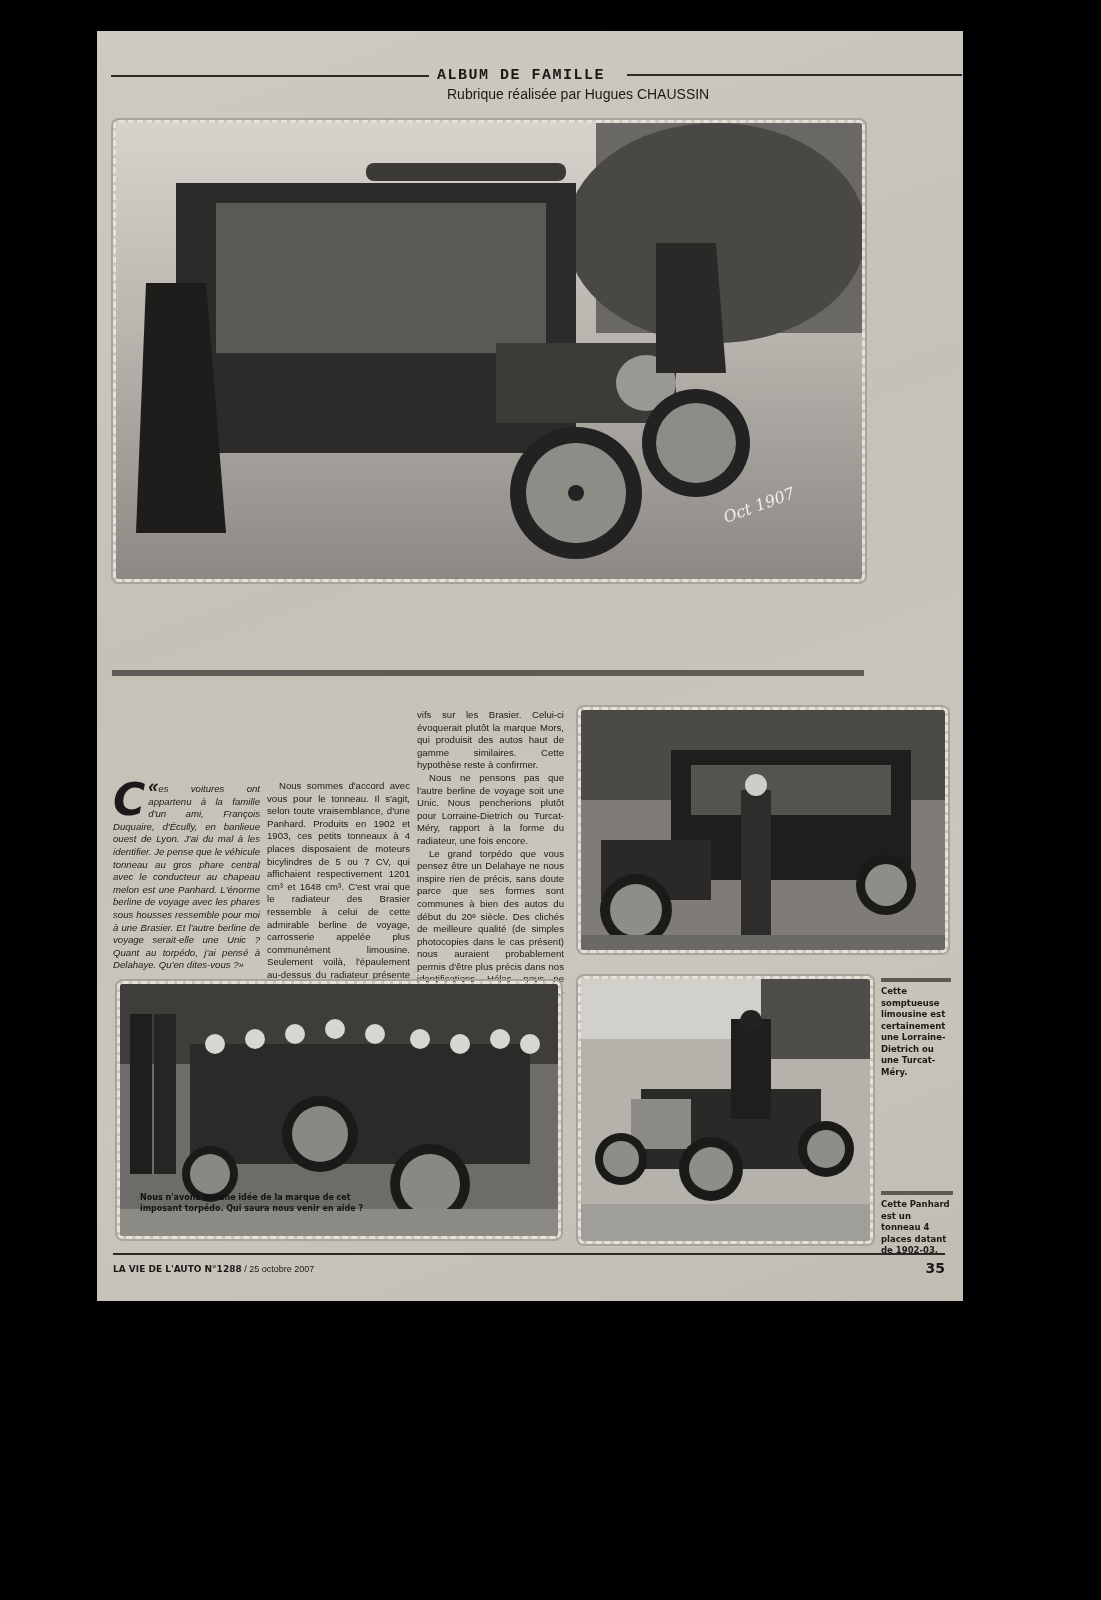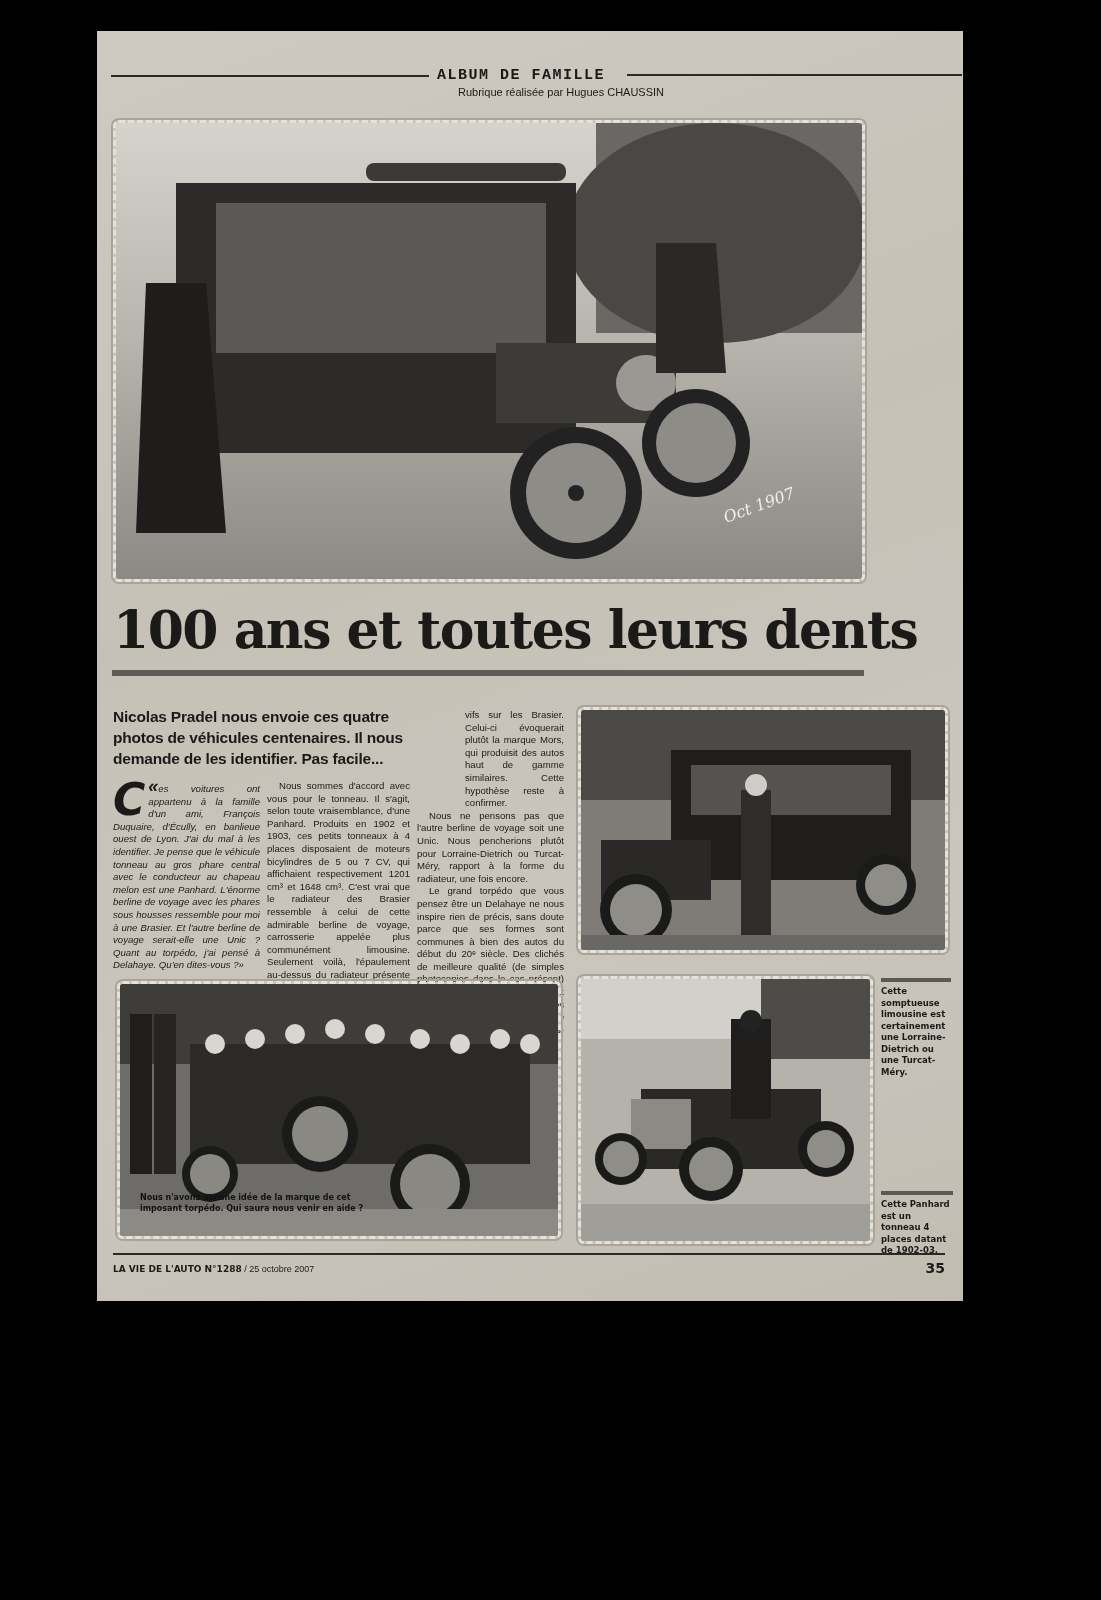--- a/index.html
+++ b/index.html
@@ -5,21 +5,21 @@
   html, body { margin:0; padding:0; }
   body { width:1101px; height:1600px; background:#000; position:relative; overflow:hidden; }
   .page {
     position:absolute; left:97px; top:31px; width:866px; height:1270px;
     background:#c9c4bb;
     background-image: linear-gradient(160deg, #cfcac1 0%, #c6c1b7 40%, #cbc6bd 70%, #c2bdb3 100%);
     font-family:"Liberation Sans", sans-serif; color:#1b1a18;
   }
   .rule { position:absolute; height:2px; background:#2a2926; }
   .rubric-title { position:absolute; left:340px; top:36px; font-weight:bold; font-size:15px; letter-spacing:1.5px; font-family:Liberation Mono, monospace; }
-  .rubric-sub { position:absolute; left:361px; top:55px; font-size:11px; }
+  .rubric-sub { position:absolute; left:350px; top:55px; font-size:14px; }
   .photo {
     position:absolute; border:3px dashed #e6e2da; border-radius:6px;
     box-shadow: 0 0 0 2px #a9a49b;
     overflow:hidden;
   }
   .photo-inner { position:absolute; inset:0; }
   .caption-side { position:absolute; font-weight:bold; font-size:8.5px; line-height:11.5px; font-family:"DejaVu Sans", sans-serif; }
   .caption-bar { height:4px; background:#5b5954; margin-bottom:4px; }
   .headline { position:absolute; left:16px; top:568px; font-family:"DejaVu Serif","Liberation Serif", serif; font-weight:bold; font-size:52px; letter-spacing:-1.5px; white-space:nowrap; }
   .headbar { position:absolute; left:15px; top:639px; width:752px; height:6px; background:#5f5c57; }
@@ -70,34 +70,32 @@
         <circle cx="580" cy="320" r="54" fill="#222"></circle>
         <circle cx="580" cy="320" r="40" fill="#8e8c87"></circle>
         <path d="M30 160 L90 160 L110 410 L20 410 Z" fill="#1e1d1b"></path>
         <path d="M540 120 L600 120 L610 250 L540 250 Z" fill="#2a2927"></path>
         <text x="610" y="400" font-family="DejaVu Serif, serif" font-size="16" fill="#eee" font-style="italic" transform="rotate(-20 610 400)">Oct 1907</text>
       </svg>
     </div>
   </div>
 
 
-  <div class="headline">100 ans et toutes leurs dents</div>
   <div class="headbar"></div>
 
-  <div class="lead">Nicolas Pradel nous envoie ces quatre photos de véhicules centenaires. Il nous demande de les identifier. Pas facile...</div>
 
   <div class="col italic" style="left:16px; top:749px; width:147px;">
     <span class="quote-mark">«</span><span class="dropcap">C</span><span>es voitures ont appartenu à la famille d'un ami, François Duquaire, d'Écully, en banlieue ouest de Lyon. J'ai du mal à les identifier. Je pense que le véhicule tonneau au gros phare central avec le conducteur au chapeau melon est une Panhard. L'énorme berline de voyage avec les phares sous housses ressemble pour moi à une Brasier. Et l'autre berline de voyage serait-elle une Unic ? Quant au torpédo, j'ai pensé à Delahaye. Qu'en dites-vous ?»</span>
   </div>
 
   <div class="col" style="left:170px; top:749px; width:143px; height:200px; overflow:hidden;">
     <p>Nous sommes d'accord avec vous pour le tonneau. Il s'agit, selon toute vraisemblance, d'une Panhard. Produits en 1902 et 1903, ces petits tonneaux à 4 places disposaient de moteurs bicylindres de 5 ou 7 CV, qui affichaient respectivement 1201 cm³ et 1648 cm³. C'est vrai que le radiateur des Brasier ressemble à celui de cette admirable berline de voyage, carrosserie appelée plus communément limousine. Seulement voilà, l'épaulement au-dessus du radiateur présente des angles nettement plus vifs sur les Brasier. Celui-ci évoquerait plutôt la marque Mors, qui produisit des autos haut de gamme similaires. Cette hypothèse reste à confirmer.</p>
   </div>
   <div class="col" style="left:320px; top:678px; width:147px;">
-    <p style="text-indent:0;margin-left:48px;">vifs sur les Brasier. Celui-ci évoquerait plutôt la marque Mors, qui produisit des autos haut de gamme similaires. Cette hypothèse reste à confirmer.</p>
+    <p style="text-indent:0;">vifs sur les Brasier. Celui-ci évoquerait plutôt la marque Mors, qui produisit des autos haut de gamme similaires. Cette hypothèse reste à confirmer.</p>
     <p>Nous ne pensons pas que l'autre berline de voyage soit une Unic. Nous pencherions plutôt pour Lorraine-Dietrich ou Turcat-Méry, rapport à la forme du radiateur, une fois encore.</p>
     <p><span>Le grand torpédo que vous pensez être un Delahaye ne nous inspire rien de précis, sans doute parce que ses formes sont communes à bien des autos du début du 20ᵉ siècle. Des clichés de meilleure qualité (de simples photocopies dans le cas présent) nous auraient probablement permis d'être plus précis dans nos identifications. Hélas, nous ne vous en dirons pas plus cette fois-ci !</span><span class="end-square"></span></p>
   </div>
 
   <div class="photo" style="left:481px; top:676px; width:364px; height:240px;">
     <div class="photo-inner">
       <svg width="364" height="240" viewBox="0 0 364 240">
         <rect width="364" height="240" fill="#7f7c77"></rect>
         <rect x="0" y="0" width="364" height="90" fill="#4b4a47"></rect>
         <rect x="90" y="40" width="240" height="130" fill="#1f1e1c"></rect>

